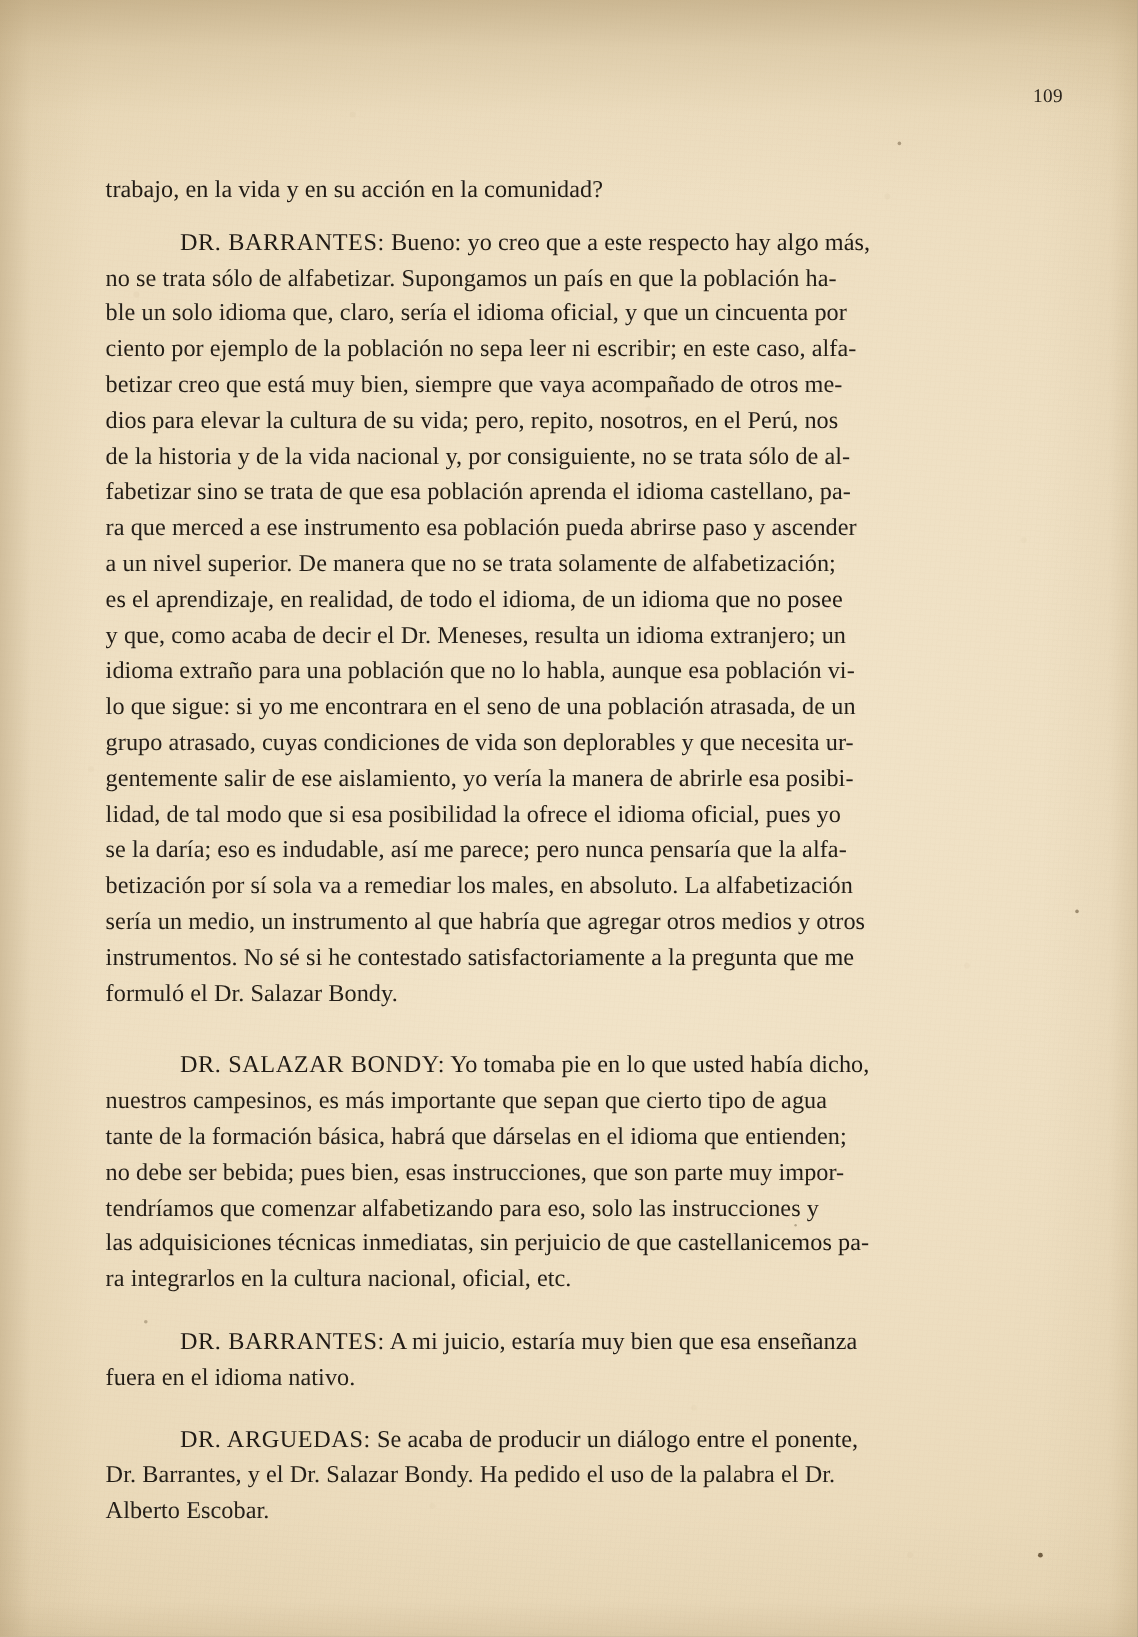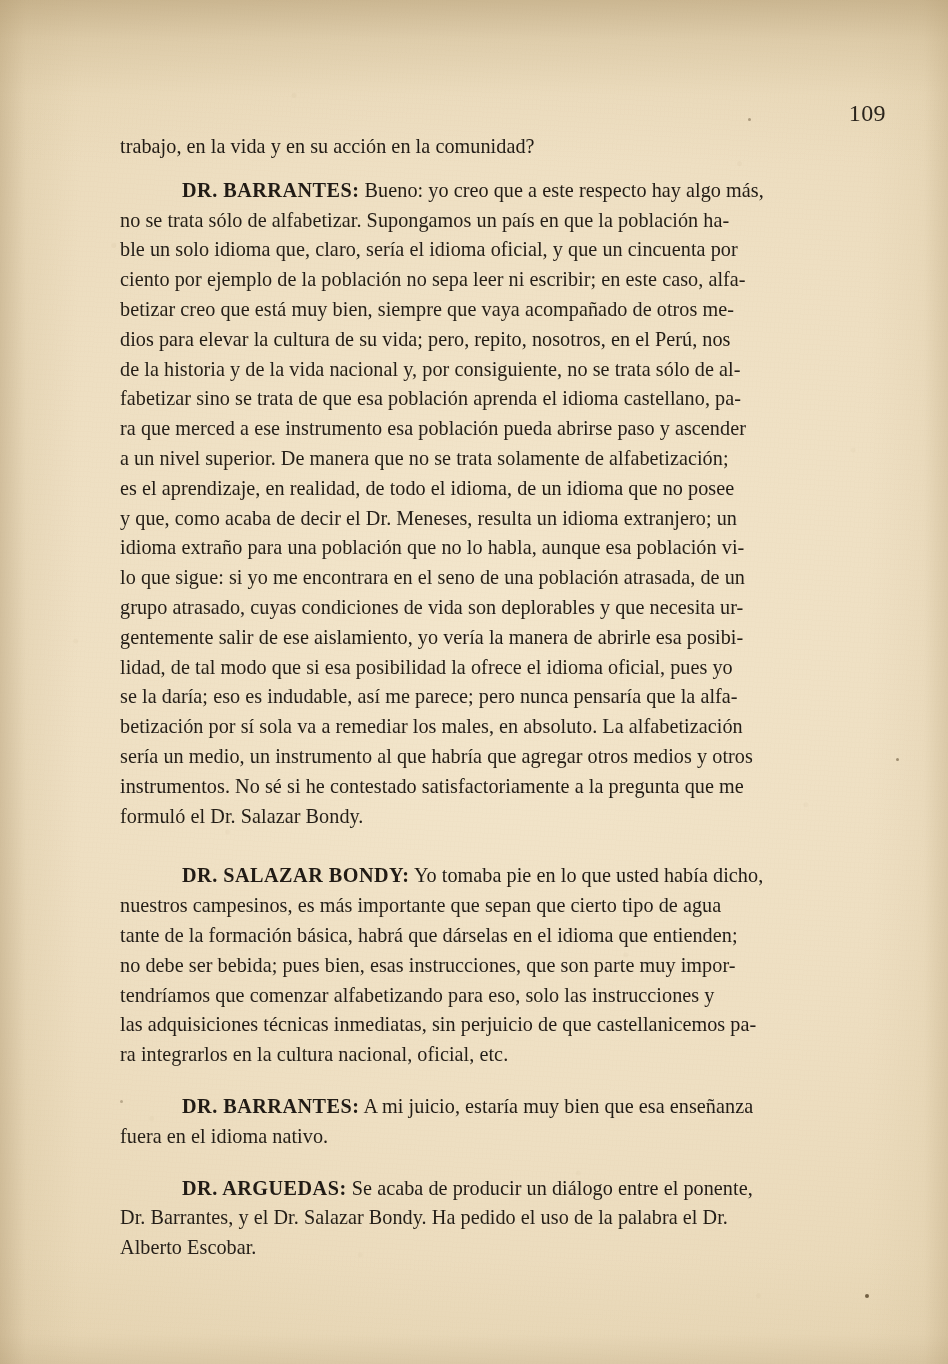--- a/index.html
+++ b/index.html
@@ -76,54 +76,53 @@
       repeating-linear-gradient(3deg,
         rgba(176,151,110,0.038) 0px,
         rgba(176,151,110,0.038) 1px,
         rgba(255,255,255,0) 1px,
         rgba(255,255,255,0) 5px);
   }
 
   
   #folio {
     position: absolute;
-    top: 100px;
+    top: 72px;
     right: 62px;
-    font-size: 24px;
+    font-size: 16px;
     letter-spacing: 0.4px;
     color: #2a241c;
   }
 
   
   #textblock {
     position: absolute;
     left: 88px;
-    top: 132px;
+    top: 144px;
     width: 772px;
-    margin-left: 32px;
   }
 
   .line {
     font-size: 20.2px;
     line-height: 29.8px;
     white-space: pre;
     letter-spacing: 0.05px;
     color: #241e17;
   }
 
   .para {
     margin: 0;
   }
 
   .gap-sm { height: 14px; }
   .gap-lg { height: 30px; }
   .gap-md { height: 22px; }
 
   .speaker {
-    font-weight: bold;
+    font-weight: normal;
     letter-spacing: 0.5px;
   }
 
   
   .line:nth-child(3n)   { color: #26201a; }
   .line:nth-child(5n+1) { color: #211b15; }
 
   
   .speck {
     position: absolute;

